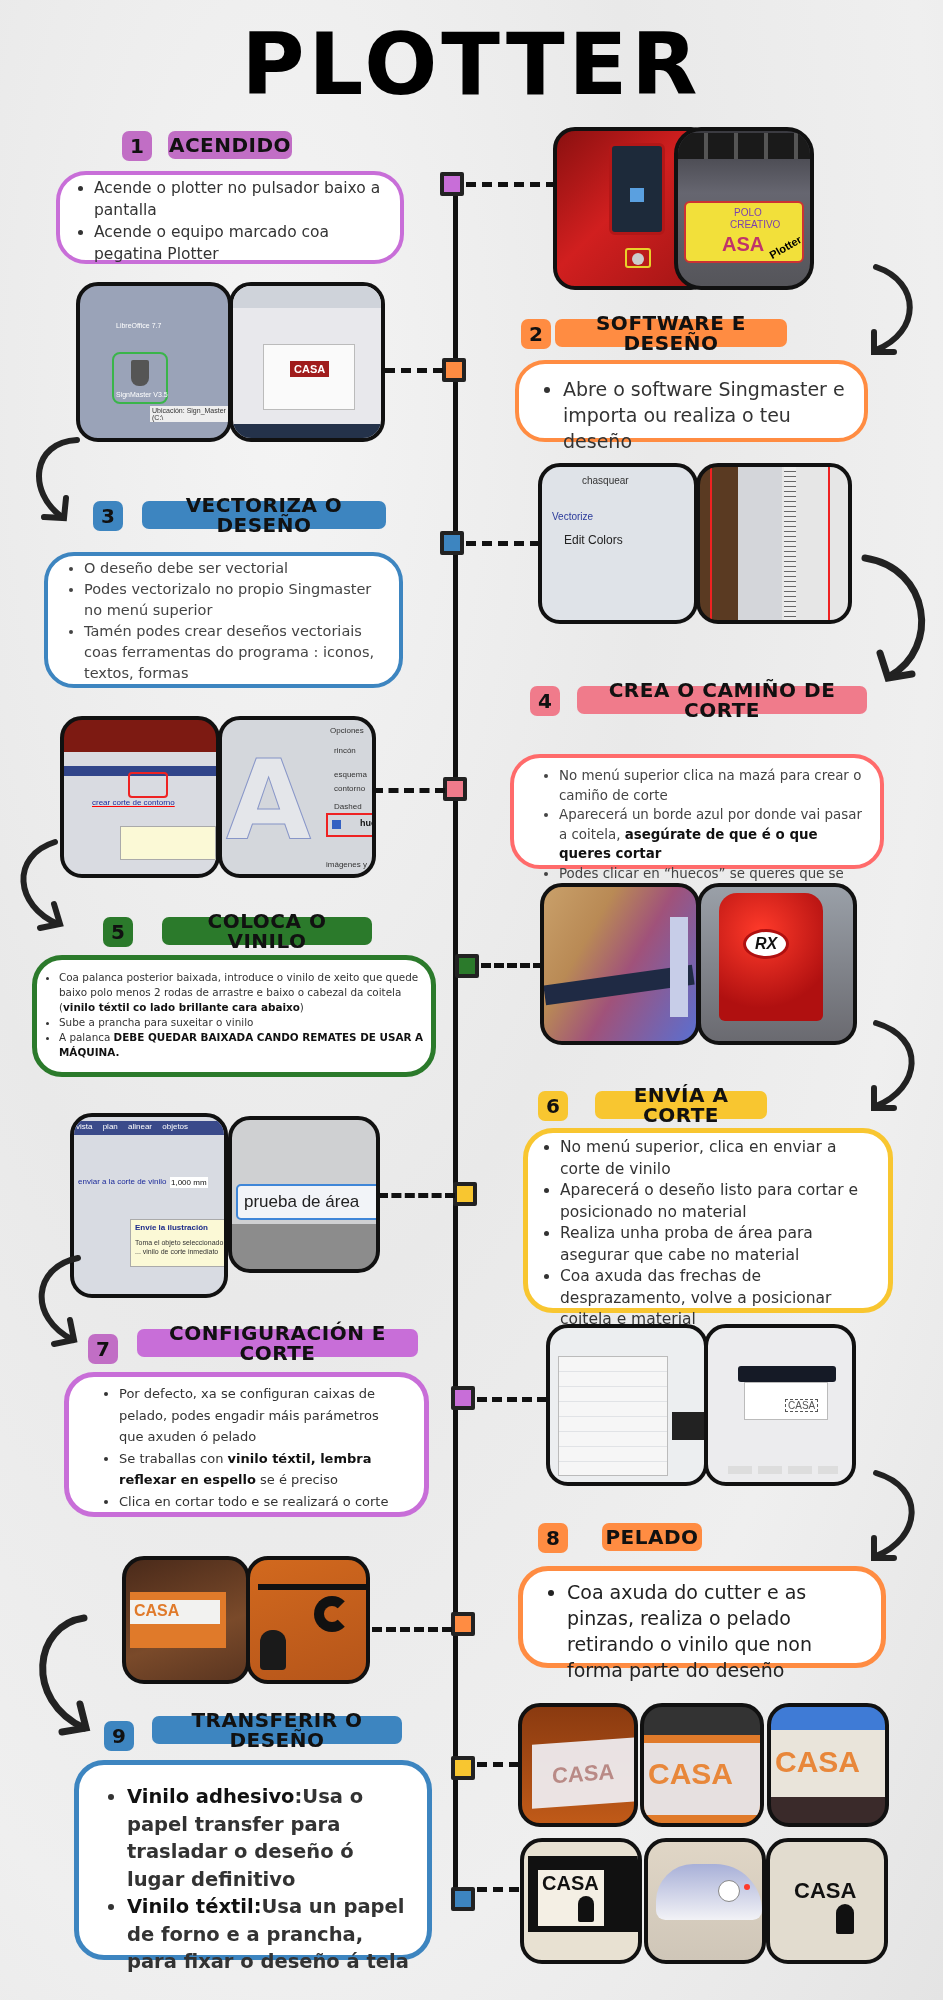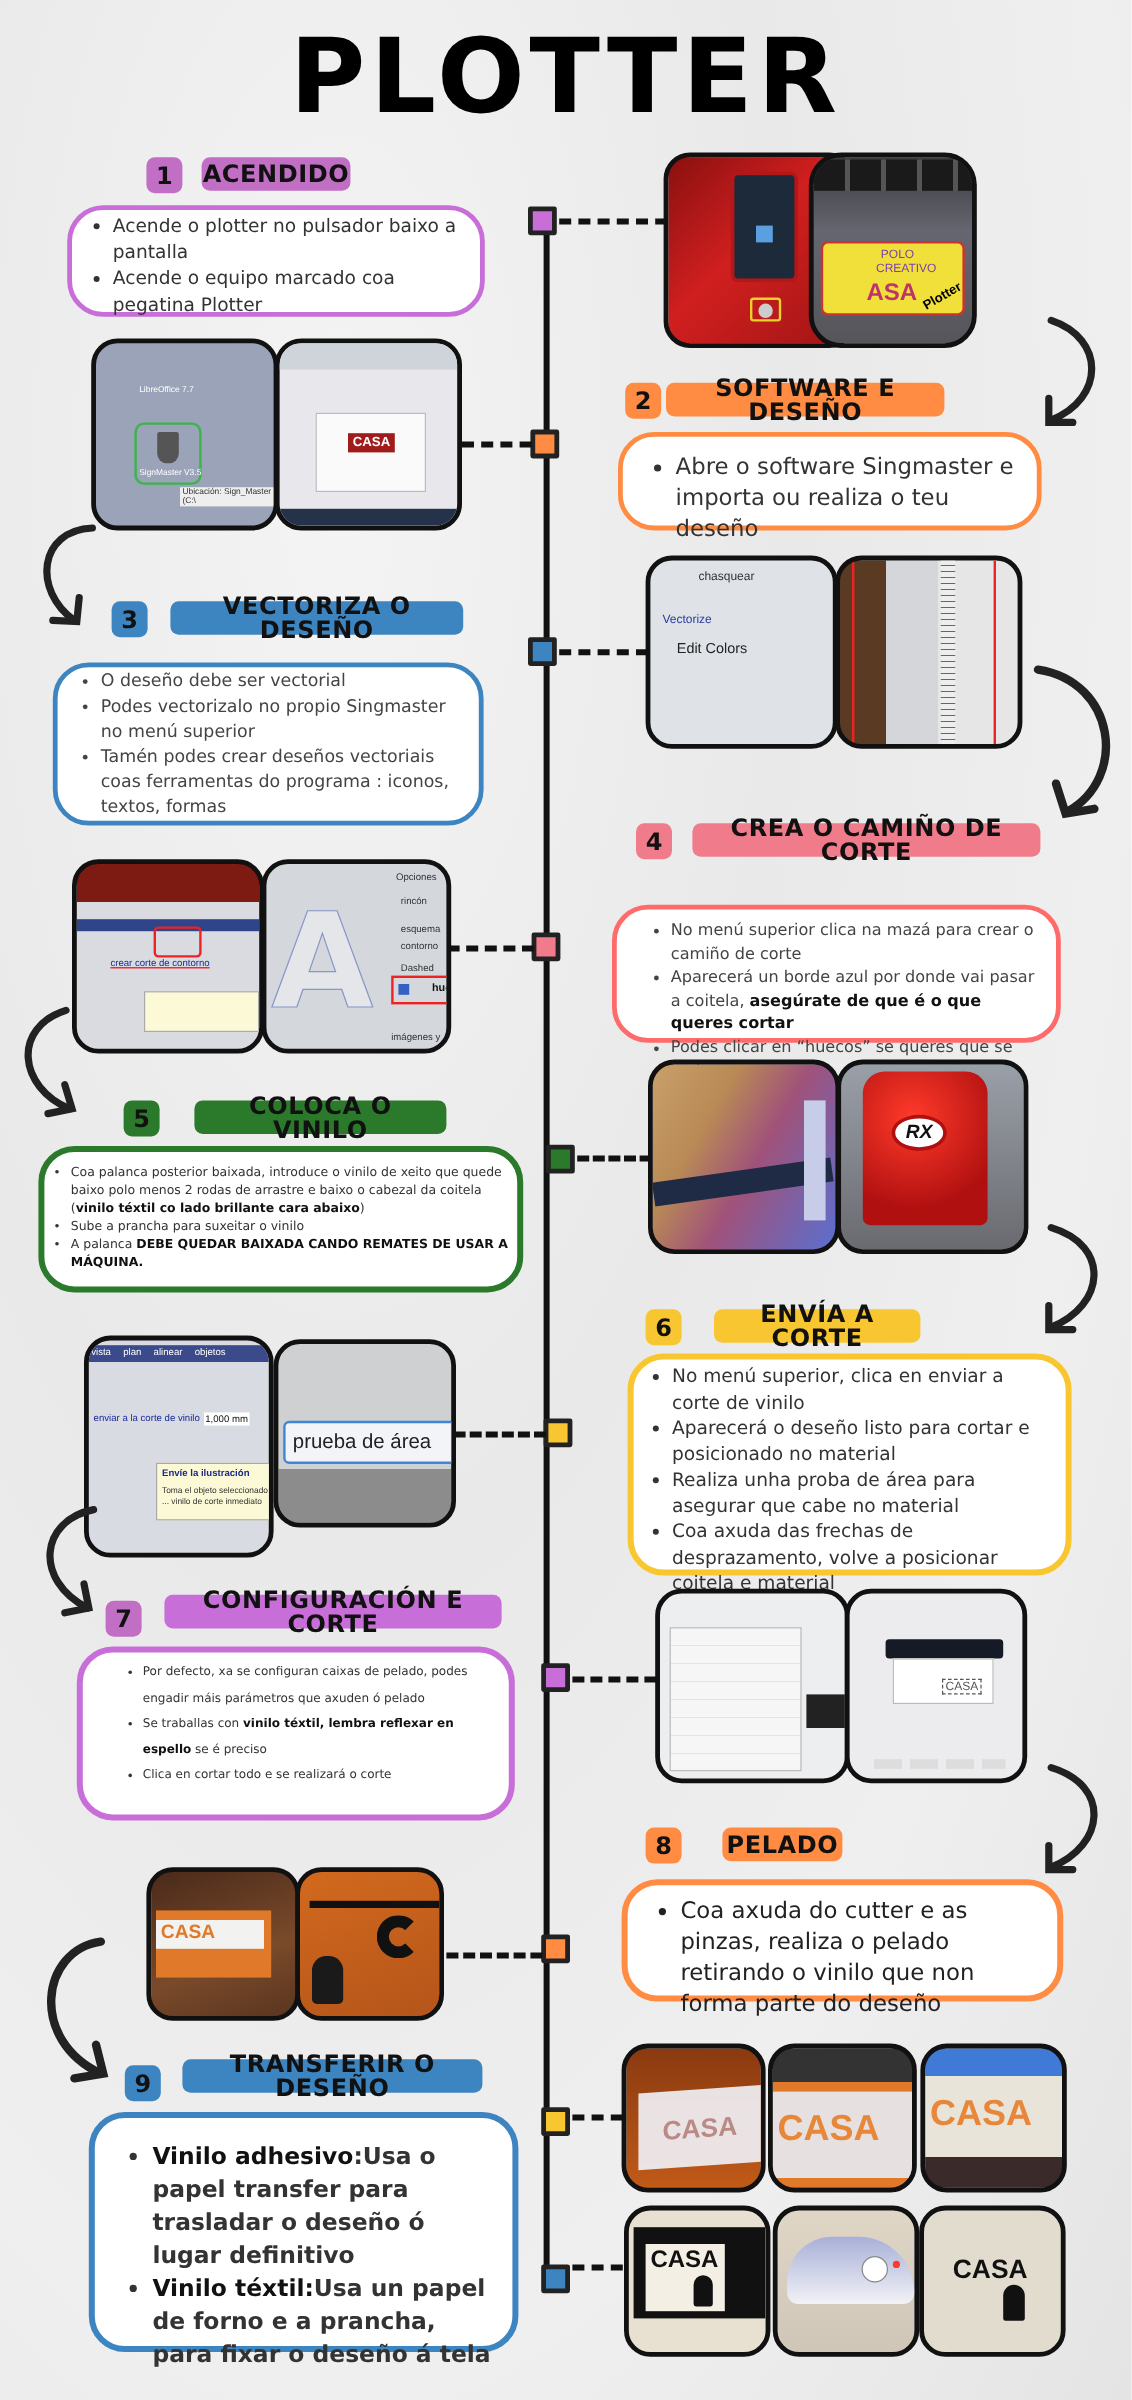--- a/index.html
+++ b/index.html
@@ -223,21 +223,21 @@
 <div class="photo" style="left:228px;top:1116px;width:152px;height:157px;background:linear-gradient(180deg,#cfd0d2 0 70%,#8c8c8c 70%);">
   <div style="position:absolute;left:4px;top:64px;width:150px;height:36px;background:#f2f4f8;border:2px solid #3f86d8;border-radius:5px;font-size:17px;color:#222;padding:6px 0 0 6px;white-space:nowrap;">prueba de área</div>
 </div>
 <svg class="arrow" style="left:28px;top:1252px;" width="60" height="100" viewBox="0 0 60 100">
   <path d="M50 6 C5 15 0 65 45 88" stroke="#222" stroke-width="6" fill="none" stroke-linecap="round"></path>
   <path d="M26 92 L46 88 L42 68" stroke="#222" stroke-width="6" fill="none" stroke-linecap="round"></path>
 </svg>
 
 <div class="badge-num" style="left:88px;top:1334px;background:#c16ec5;">7</div>
 <div class="badge-title" style="left:137px;top:1329px;width:281px;background:#c86ed8;">CONFIGURACIÓN E CORTE</div>
-<div class="card" style="left:64px;top:1372px;width:365px;height:145px;border-color:#c86ed8;border-width:5px;font-size:10px;line-height:21.5px;padding-top:6px;padding-left:50px;padding-right:20px;color:#333;">
+<div class="card" style="left:64px;top:1372px;width:365px;height:145px;border-color:#c86ed8;border-width:5px;font-size:13px;line-height:21.5px;padding-top:6px;padding-left:50px;padding-right:20px;color:#333;">
   <ul>
     <li>Por defecto, xa se configuran caixas de pelado, podes engadir máis parámetros que axuden ó pelado</li>
     <li><span>Se traballas con </span><b>vinilo téxtil, lembra reflexar en espello</b><span> se é preciso</span></li>
     <li>Clica en cortar todo e se realizará o corte</li>
   </ul>
 </div>
 <div class="node" style="left:451px;top:1386px;background:#c86ed8;"></div>
 <div class="dash" style="left:477px;top:1397px;width:70px;"></div>
 <div class="photo" style="left:546px;top:1324px;width:162px;height:162px;background:#eceef0;">
   <div style="position:absolute;left:8px;top:28px;width:110px;height:120px;border:1px solid #bbb;background:repeating-linear-gradient(180deg,#f6f6f6 0 14px,#e1e3e6 14px 15px);"></div>

